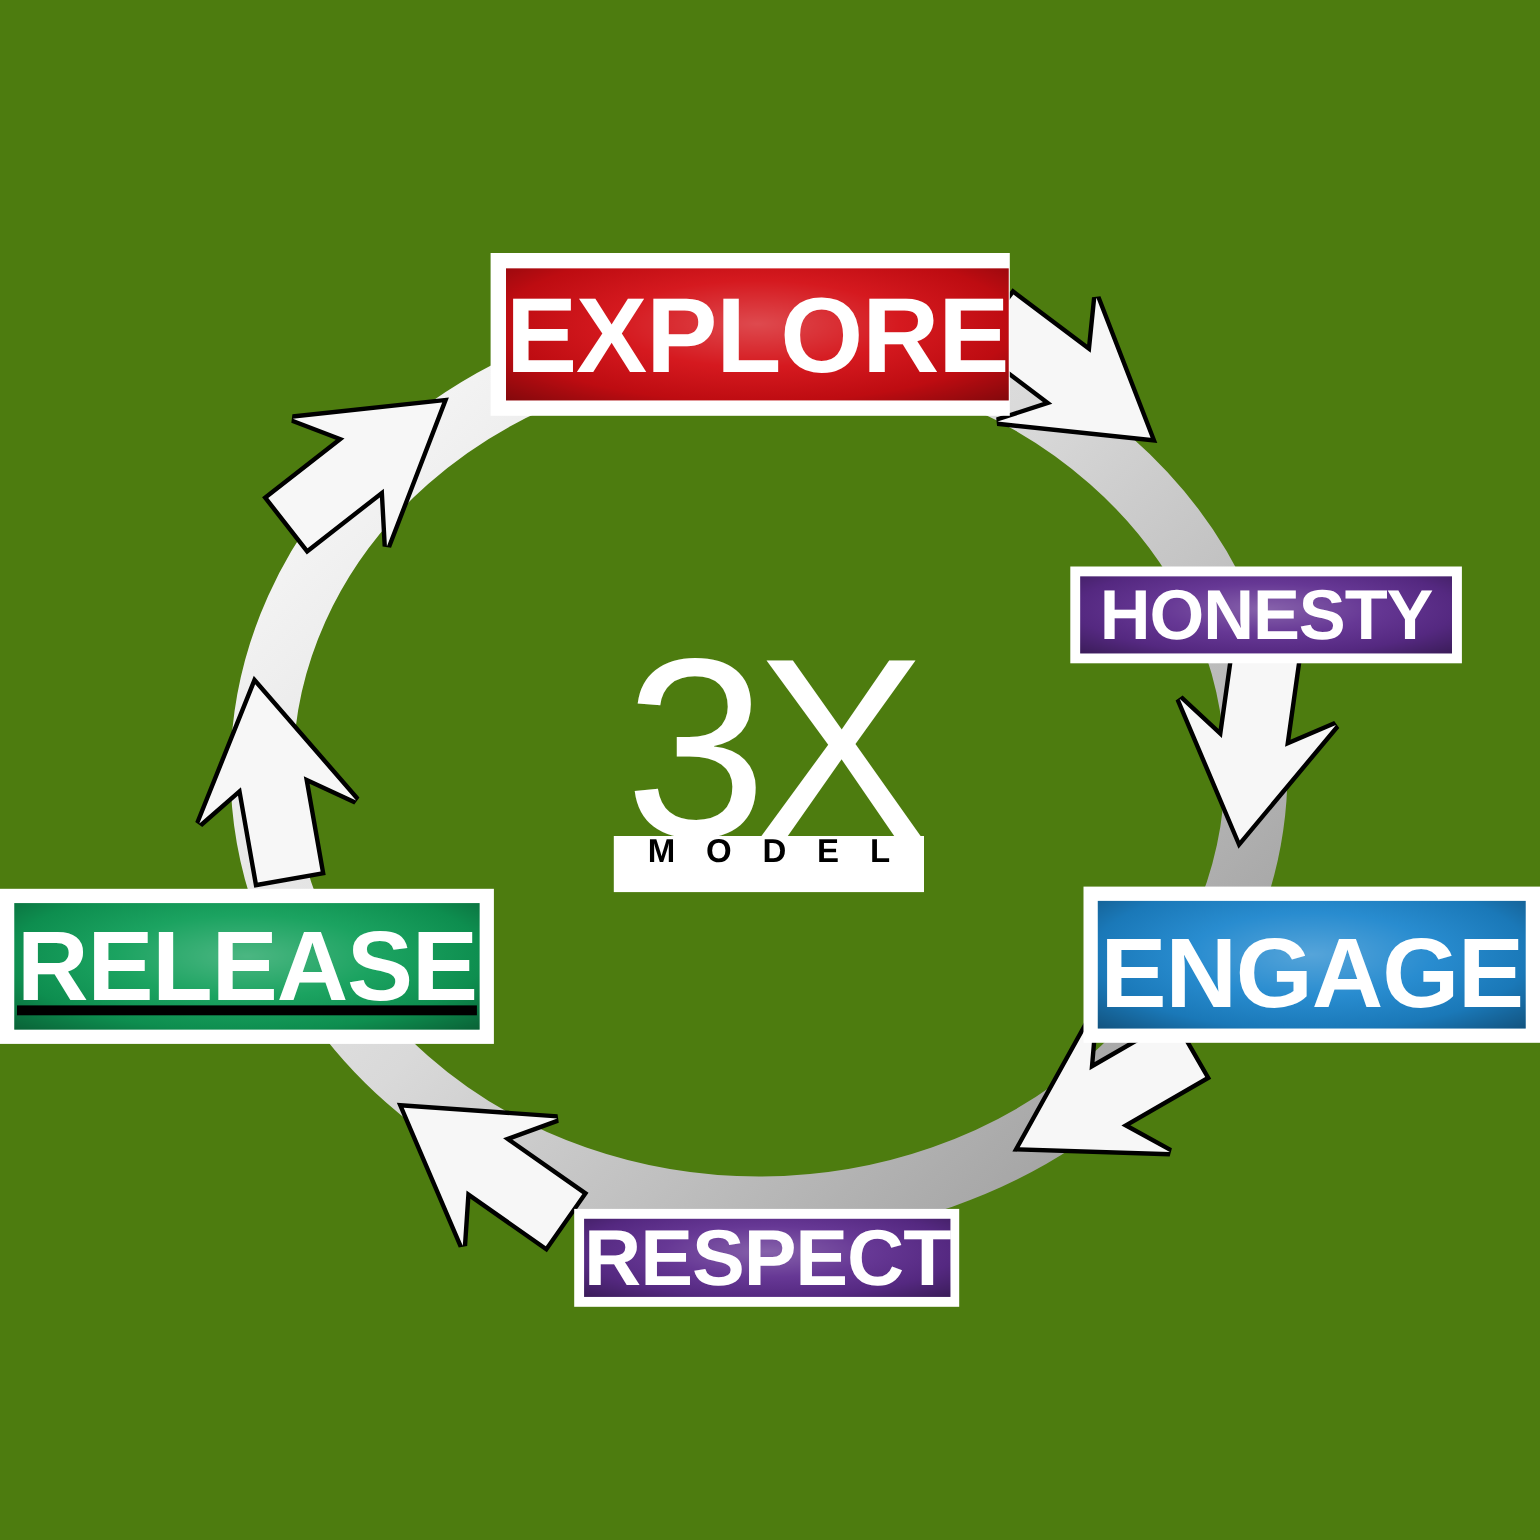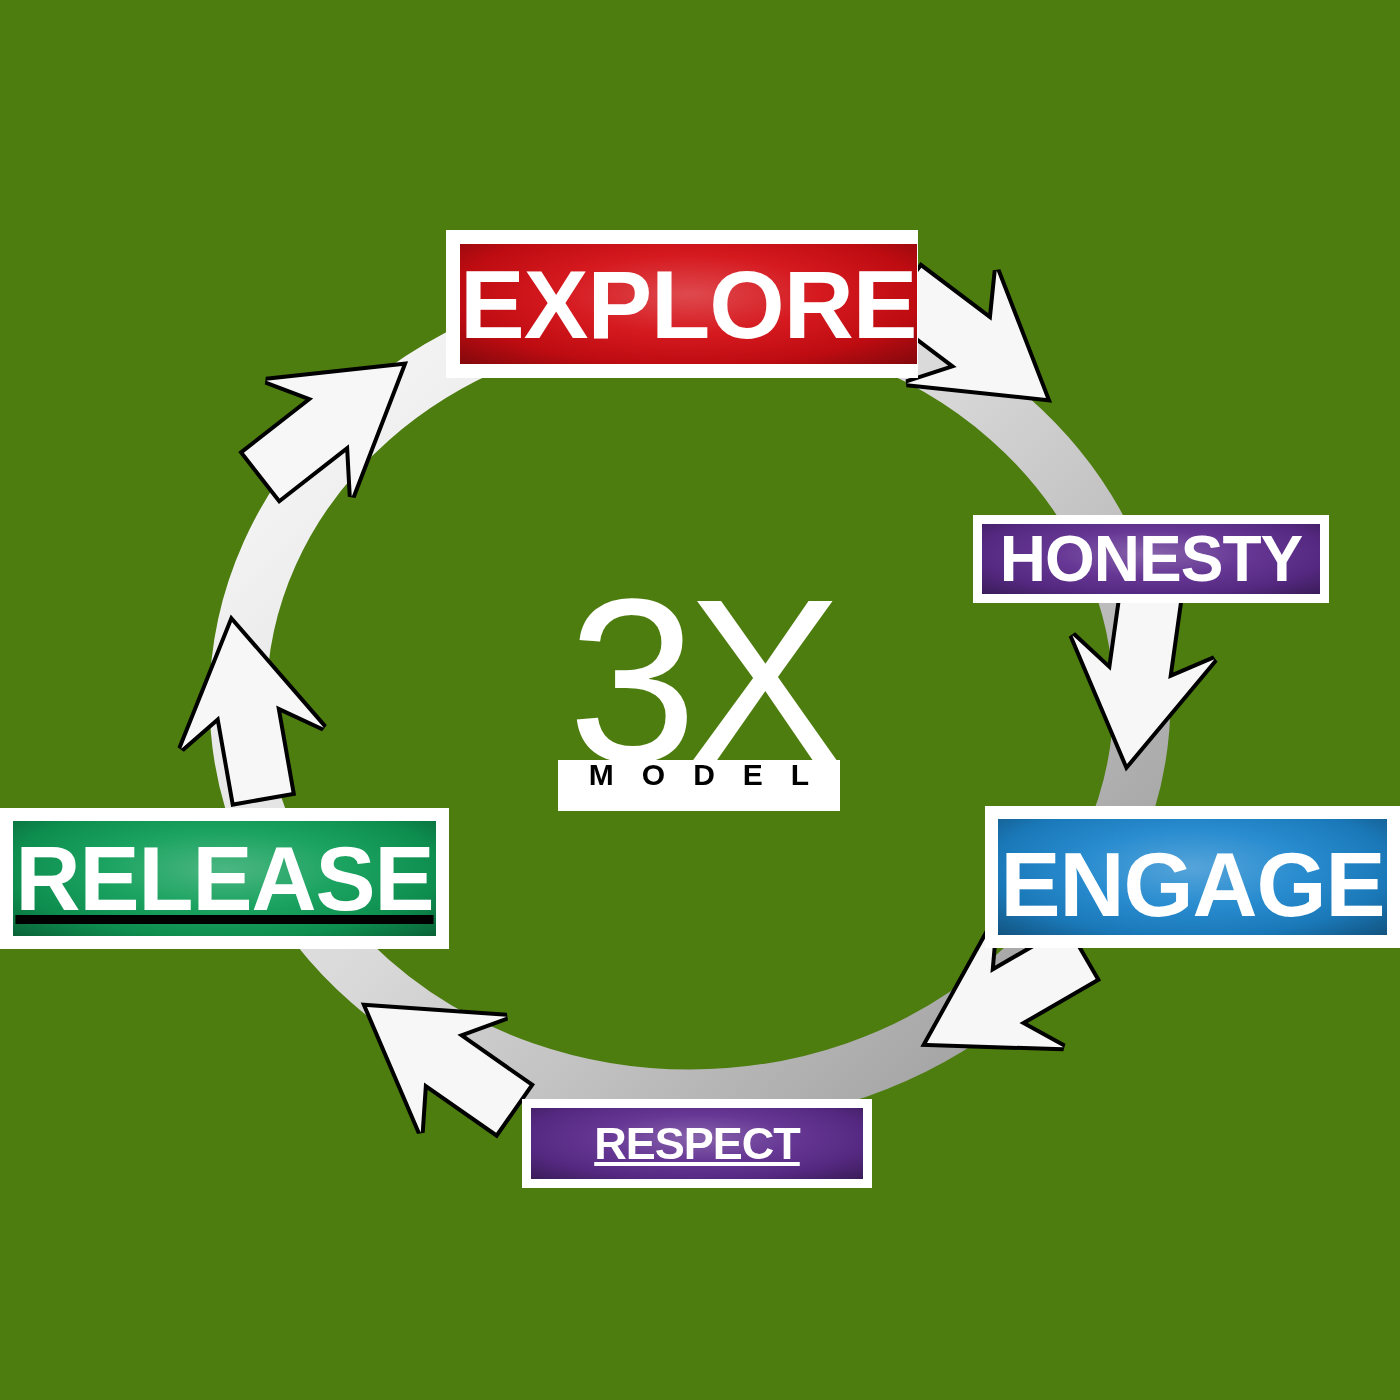--- a/index.html
+++ b/index.html
@@ -50,21 +50,21 @@
     white-space: nowrap;
     line-height: 1;
   }
   .node-explore   { left: 446px;  top: 230px;  width: 472px; height: 148px; padding: 14px; }
   .node-explore span   { font-size: 97px; }
   .node-honesty   { left: 925px;  top: 515px;  width: 356px; height: 88px;  padding: 9px; margin-left: 48px; }
   .node-honesty span   { font-size: 64px; }
   .node-engage    { left: 985px;  top: 806px;  width: 415px; height: 142px; padding: 13px; }
   .node-engage span    { font-size: 90px; margin-top: 16px; }
   .node-respect   { left: 522px;  top: 1099px; width: 350px; height: 89px;  padding: 9px; }
-  .node-respect span   { font-size: 45px; text-decoration: underline; }
+  .node-respect span   { font-size: 72px; }
   .node-release   { left: 0px;    top: 808px;  width: 449px; height: 141px; padding: 13px; text-decoration: underline; }
   .node-release span   { font-size: 90px; }
   .node-curiosity { left: 66px;   top: 520px;  width: 377px; height: 85px;  padding: 9px; }
   .node-curiosity span { font-size: 60px; }
   
   .center-logo {
     position: absolute;
     left: 540px;
     top: 570px;
     width: 320px;

